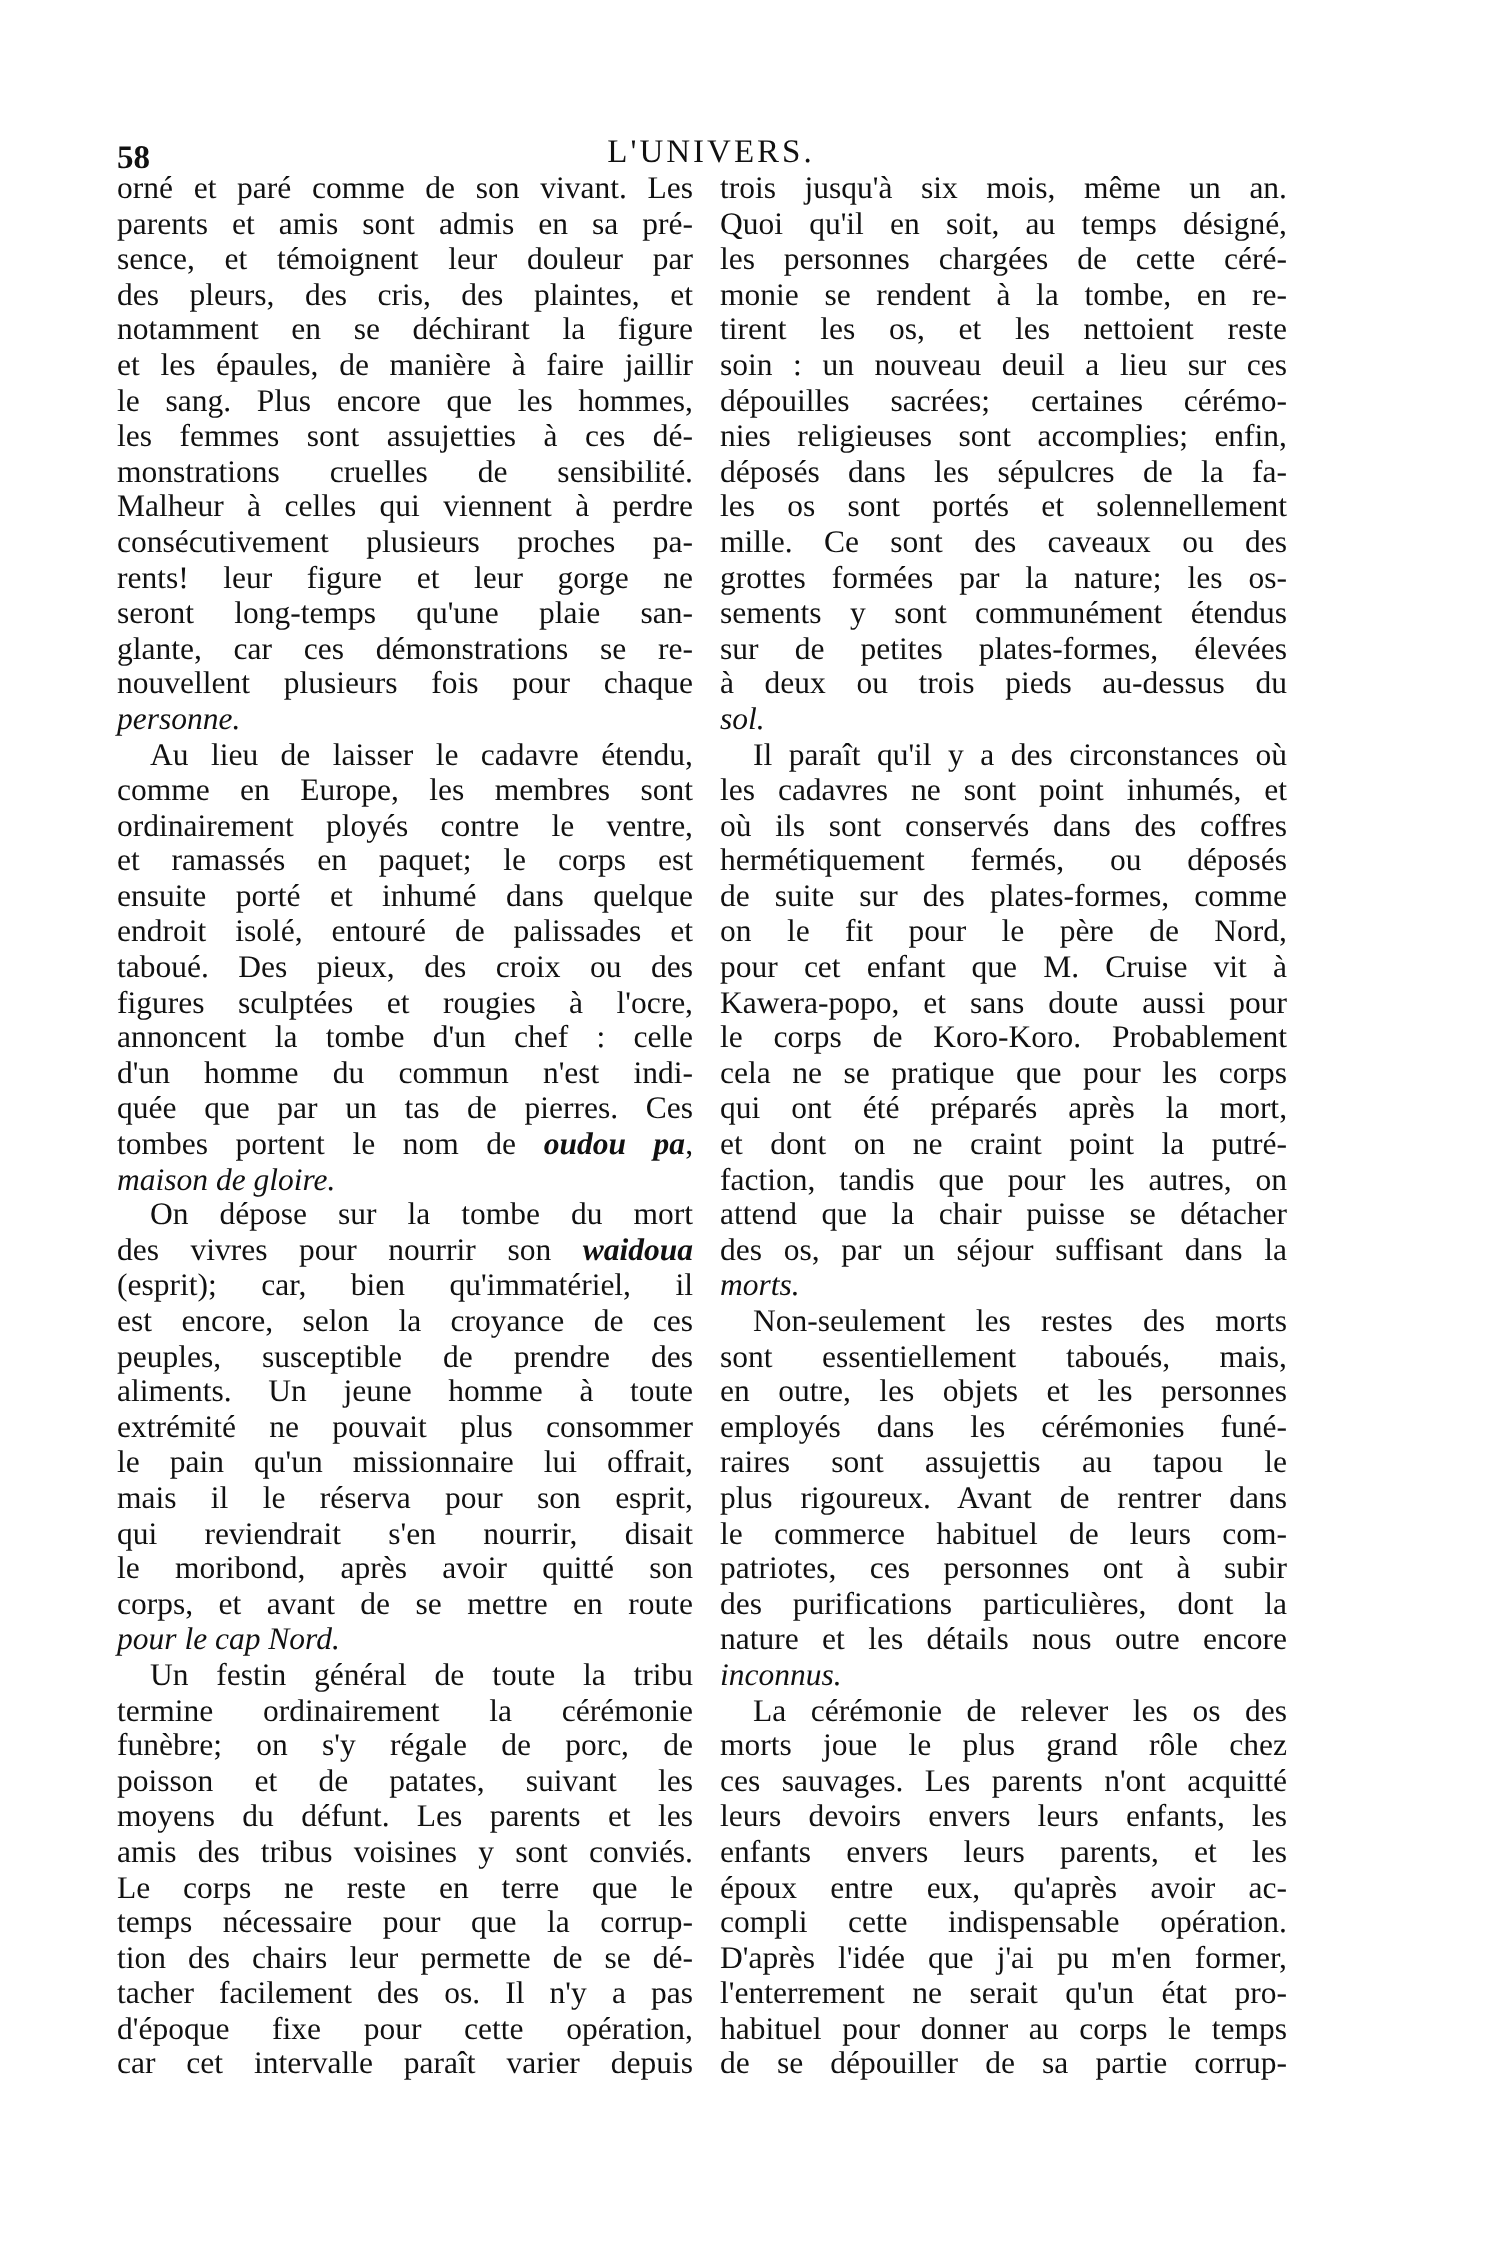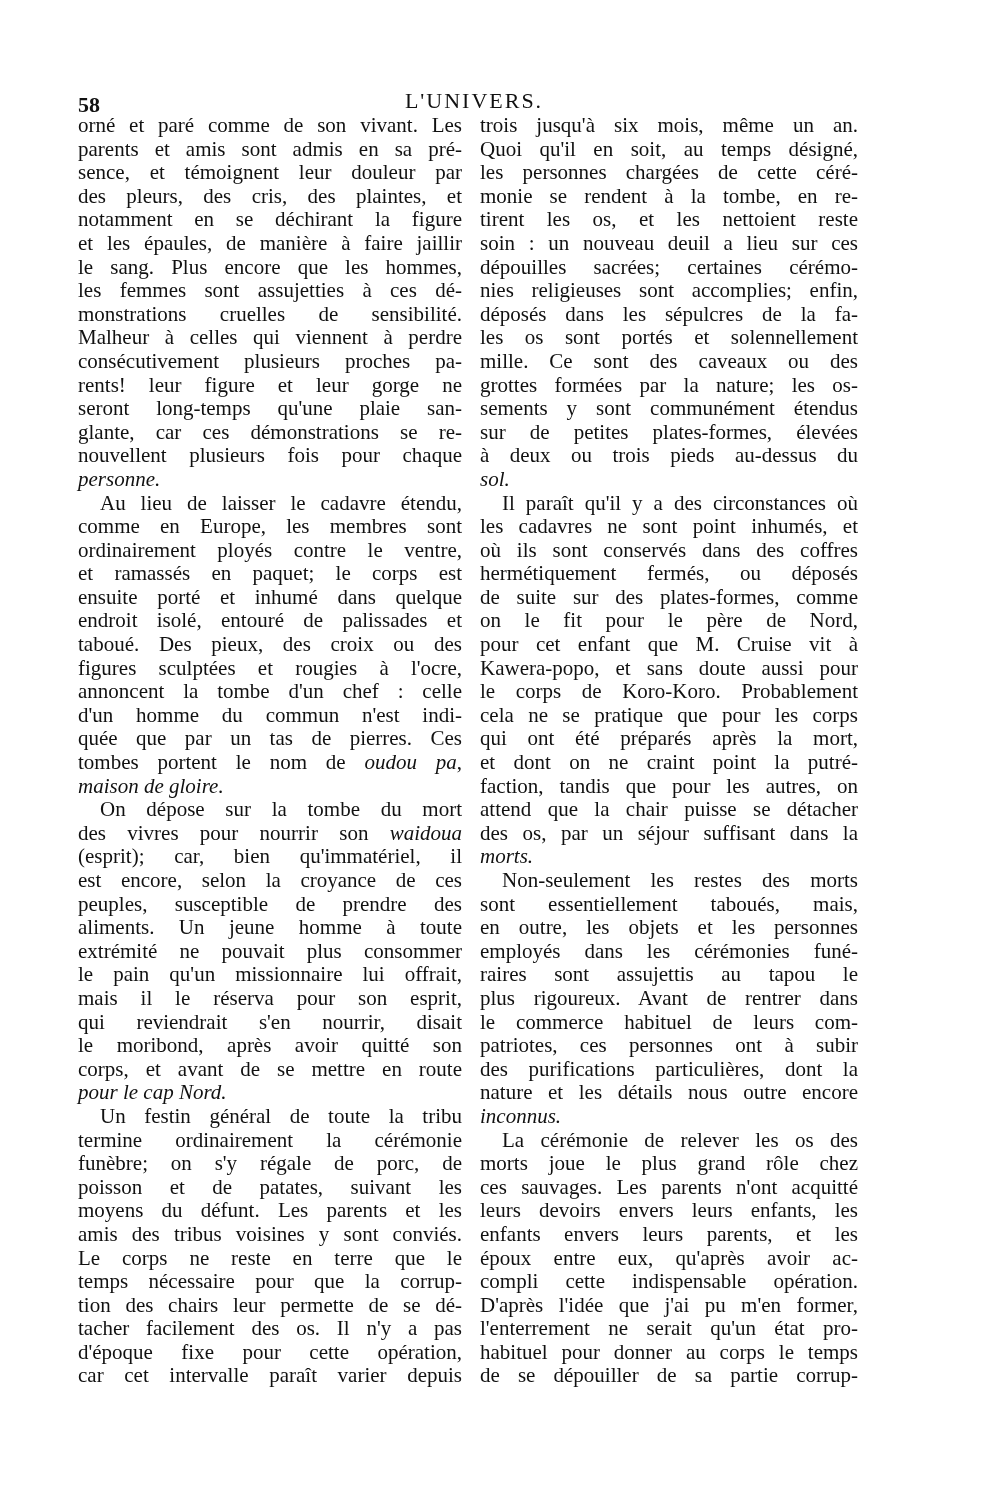--- a/index.html
+++ b/index.html
@@ -8,21 +8,21 @@
   .page-number { position: absolute; left: 78px; top: 92px; font-size: 22px; font-weight: bold; }
   .running-head { position: absolute; left: 0; width: 948px; top: 88px; text-align: center;
                   font-size: 22px; letter-spacing: 2px; }
   .column { position: absolute; top: 114px; }
   .col-left { left: 78px; width: 384px; }
   .col-right { left: 480px; width: 378px; }
   .line { display: block; height: 23.6px; line-height: 23.6px; font-size: 21px;
           text-align: justify; text-align-last: justify; white-space: nowrap; overflow: visible; }
   .line.last { text-align-last: left; font-style: italic; }
   .line.indent { padding-left: 22px; }
-  em { font-style: italic; }
+  em { font-style: italic; font-weight: bold; }
 </style>
 </head>
 <body>
 
 <div class="page-number">58</div>
 <div class="running-head">L'UNIVERS.</div>
 
 <div class="column col-left">
     <div>
       <span class="line">orné et paré comme de son vivant. Les</span>

